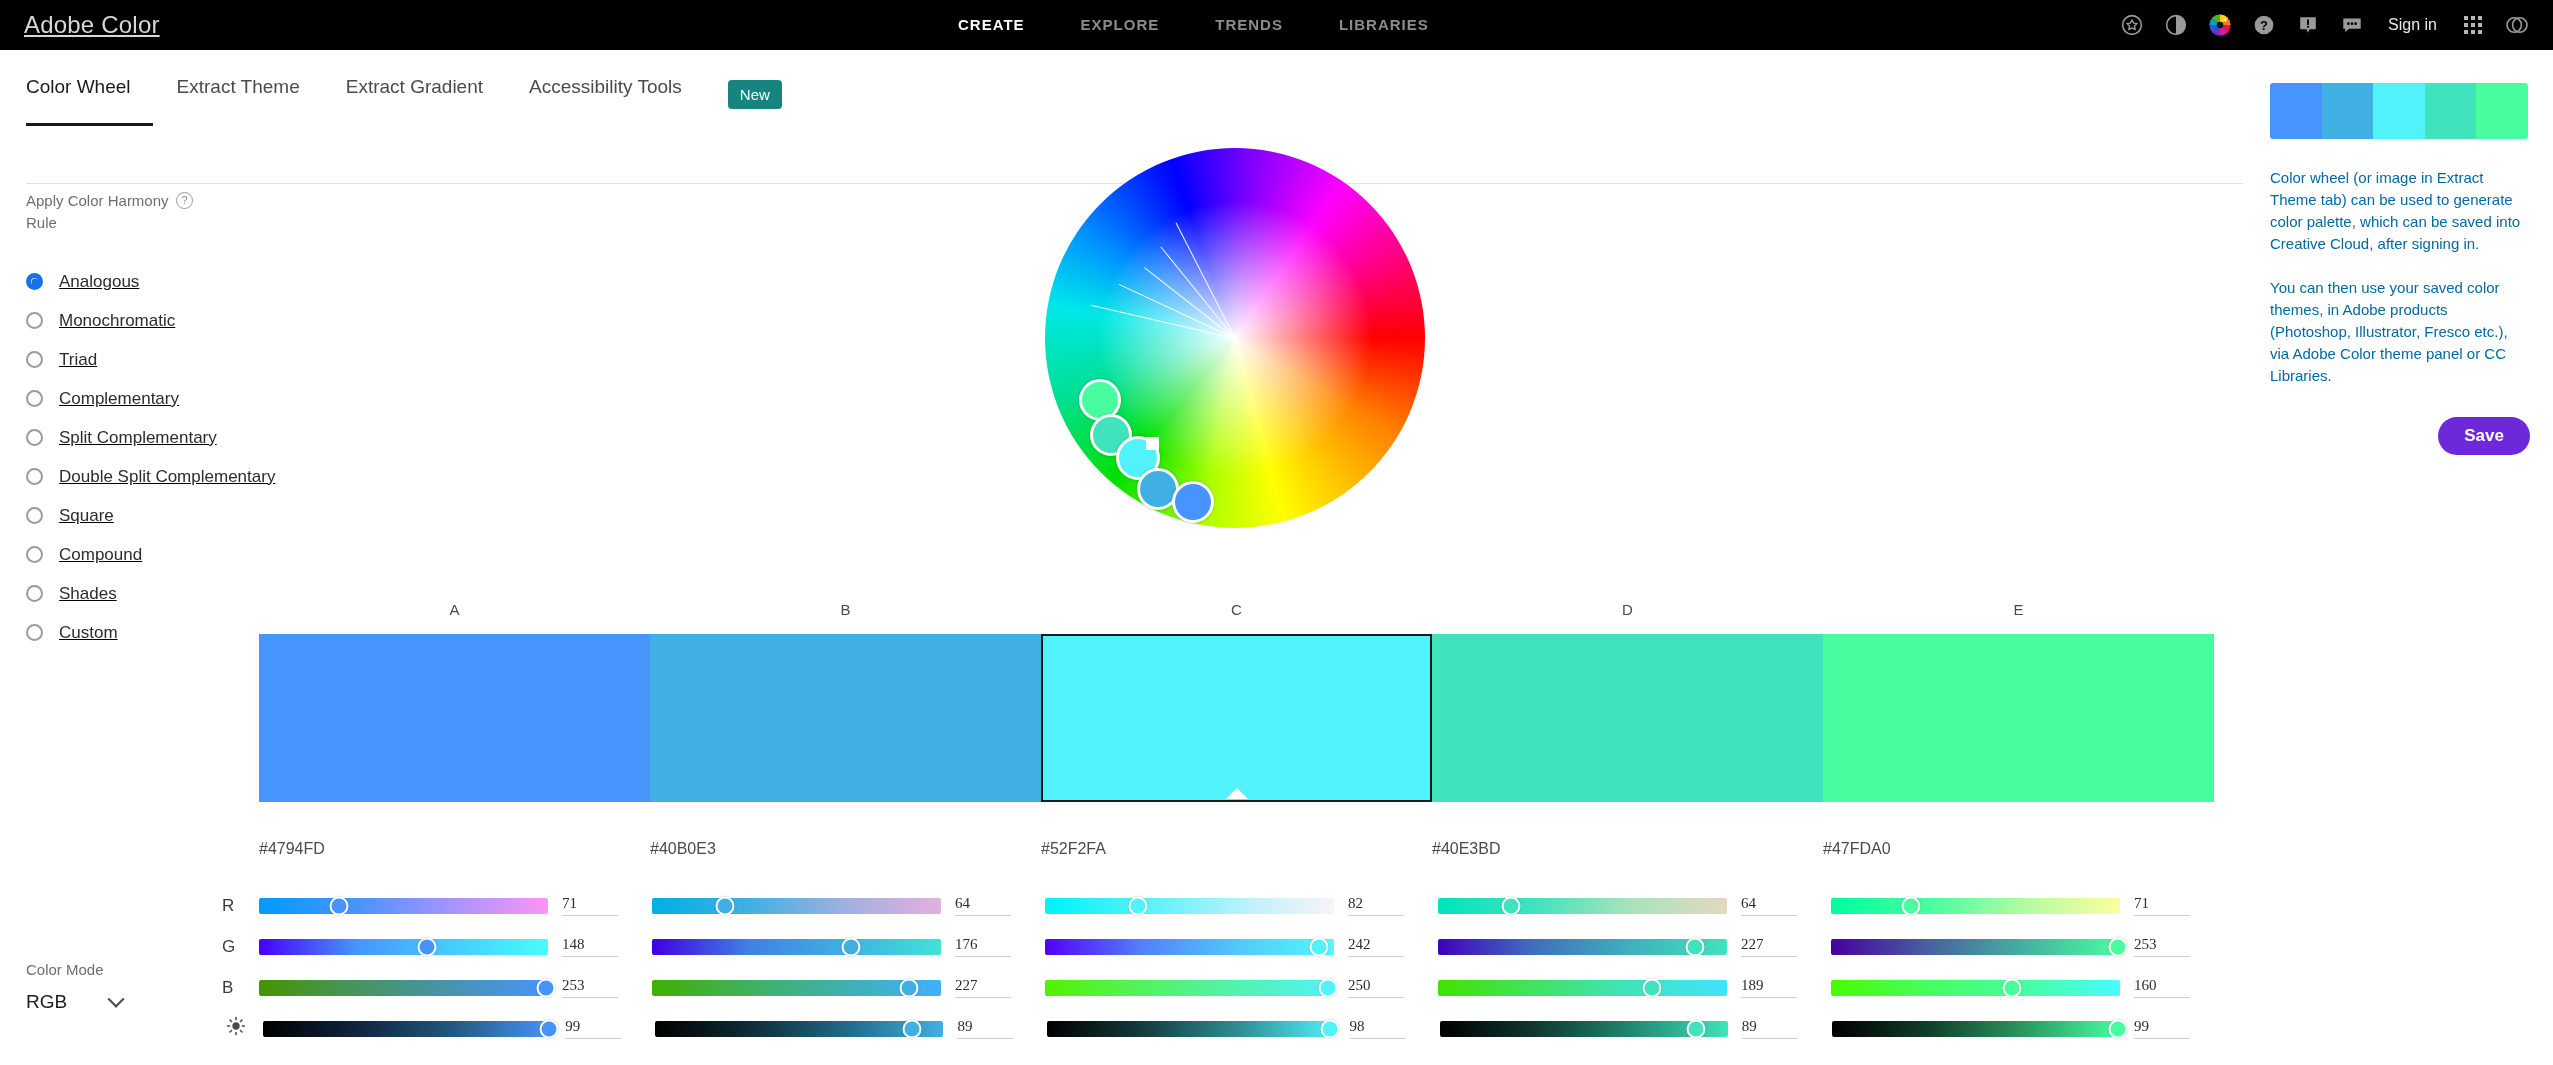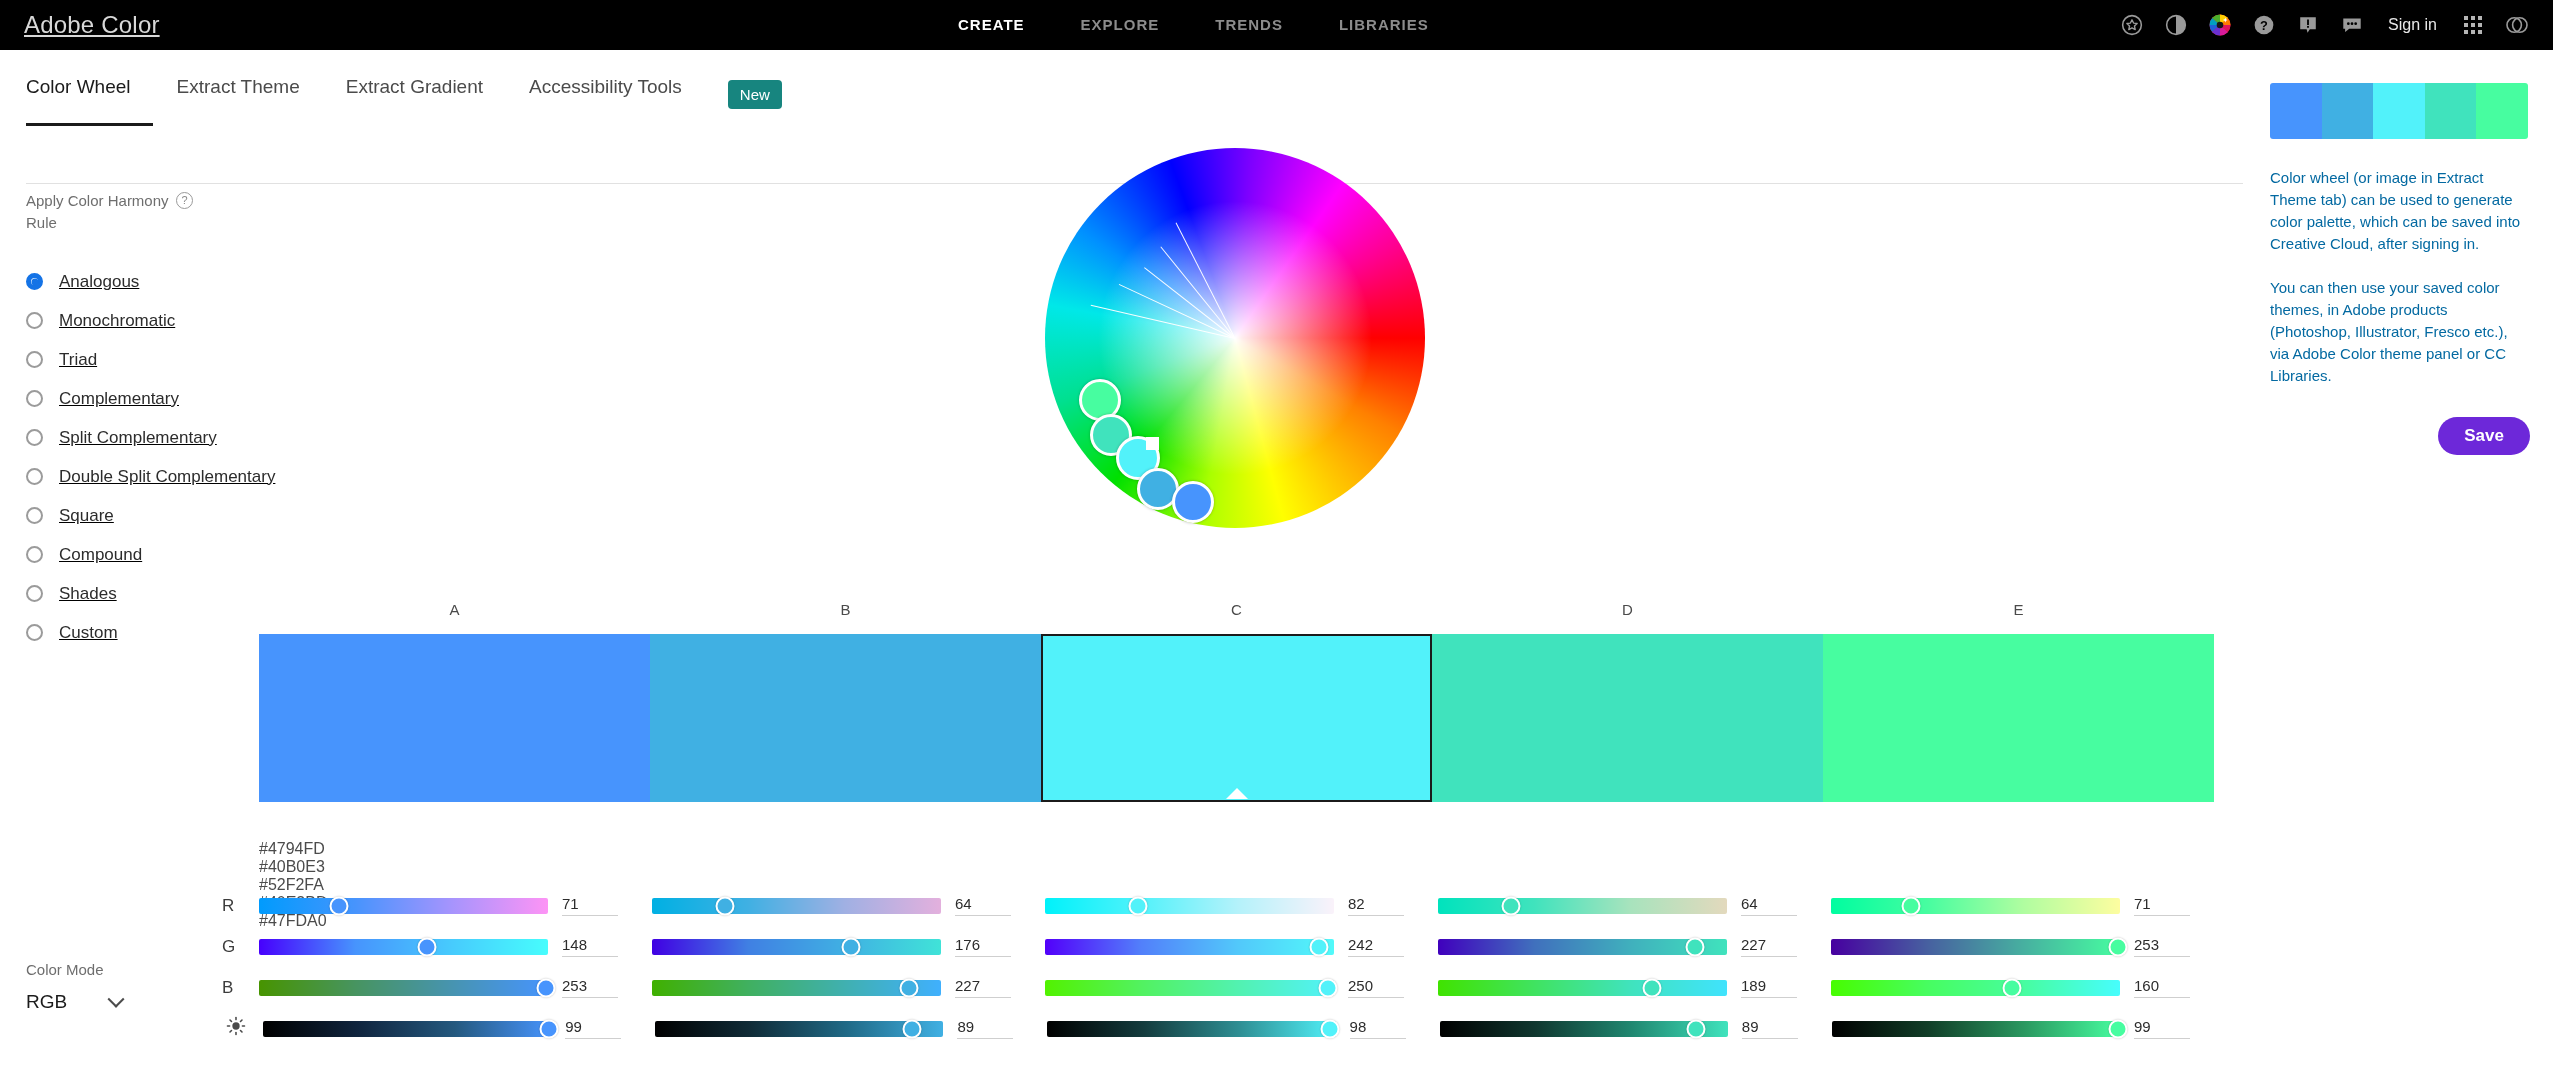--- a/index.html
+++ b/index.html
@@ -162,34 +162,34 @@
   .swatch .tri {
     position: absolute; left: 50%; bottom: 3px; transform: translateX(-50%);
     width: 0; height: 0;
     border-left: 11px solid transparent; border-right: 11px solid transparent;
     border-bottom: 11px solid #ffffff;
   }
 
   
   .hexrow {
     position: absolute; left: 259px; top: 840px;
-    width: 1955px; display: flex; flex-direction: column;
+    width: 1955px; display: flex;
   }
   .hexrow .hx { flex: 1; font-size: 16px; color: #4b4b4b; }
 
   .slidergrid {
     position: absolute; left: 214px; top: 885px;
     width: 2010px;
   }
   .srow { display: flex; height: 41px; align-items: center; }
   .rowlabel {
     width: 45px; flex: 0 0 45px; font-size: 17px;
     color: #3c3c3c; text-align: left; padding-left: 8px;
   }
-  .cols { flex: 1; display: flex; }
+  .cols { flex: 1; display: flex; font-family: Liberation Serif, serif; }
   .col { flex: 1; display: flex; align-items: center; padding-right: 34px; }
   .track {
     position: relative; height: 16px; border-radius: 2px;
     flex: 1; min-width: 0;
   }
   .knob {
     position: absolute; top: 50%; width: 19px; height: 19px;
     border-radius: 50%; border: 2px solid #ffffff;
     transform: translate(-50%, -50%); box-sizing: border-box;
     box-shadow: 0 0 2px rgba(0,0,0,.25); cursor: pointer;

